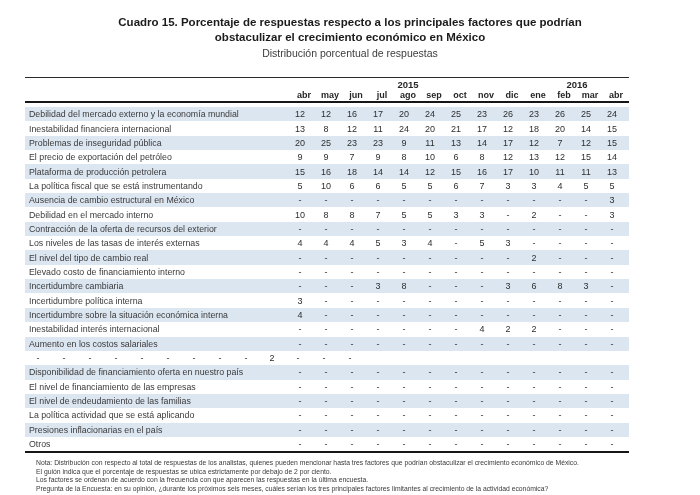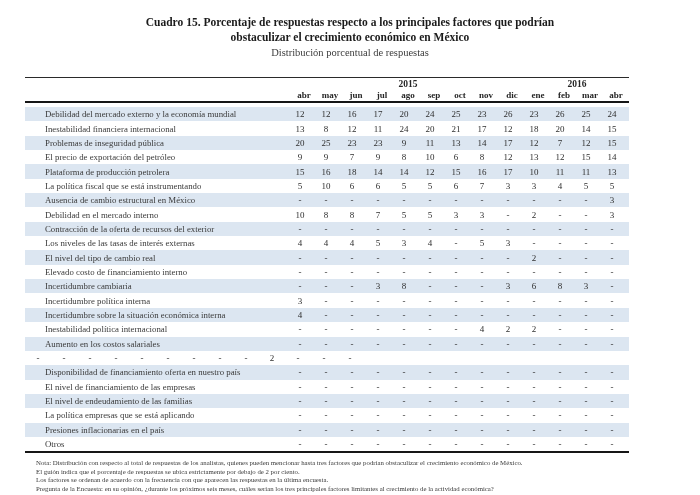--- a/index.html
+++ b/index.html
@@ -1,36 +1,36 @@
 <!DOCTYPE html>
 <html><head>
 <meta charset="utf-8">
 <style>
   * { margin:0; padding:0; box-sizing:border-box; }
   html,body { background:#ffffff; }
   body { width:700px; height:495px; font-family:"Liberation Sans", sans-serif; }
-  .page { position:relative; width:700px; height:495px; background:#ffffff; overflow:hidden;font-family:Liberation Serif, serif; }
+  .page { position:relative; width:700px; height:495px; background:#ffffff; overflow:hidden; }
 
   .title { text-align:center; padding-top:15px; font-size:11.5px; font-weight:bold;
            line-height:14.5px; color:#1b1b1b; }
   .subtitle { text-align:center; font-size:10.5px; color:#3c3c3c; margin-top:3px; }
 
   .tbl { position:absolute; left:25px; top:77px; width:604px; }
   .year-row { display:flex; border-top:1px solid #2a2a2a; height:13px; align-items:flex-end; }
   .spacer { width:266px; }
   .ygroup { text-align:center; font-weight:bold; font-size:9.5px; color:#262626; line-height:11px; }
   .y2015 { width:234px; }
   .y2016 { width:104px; }
   .month-row { display:flex; height:13px; border-bottom:2px solid #161616; }
   .mcell { width:26px; text-align:center; font-weight:bold; font-size:9px; color:#262626; }
 
   .tbody { padding-top:4px; border-bottom:2px solid #161616; }
   .row { display:flex; height:14.35px; align-items:center; }
   .row:nth-child(odd) { background:#dce6f1; }
-  .rlabel { width:262px; padding-left:20px; font-size:8.8px; color:#3a3a3a;
+  .rlabel { width:262px; padding-left:4px; font-size:8.8px; color:#3a3a3a;
             white-space:nowrap; overflow:hidden; }
   .vcell { width:26px; text-align:center; font-size:9px; color:#2e2e2e; }
 
   .notes { position:absolute; left:36px; top:459px; font-size:6.8px; line-height:8.6px;
            color:#3a3a3a; width:640px; white-space:nowrap; overflow:hidden; }
 </style>
 </head>
 <body>
 
 <div class="page">
@@ -298,21 +298,21 @@
           <div class="vcell">-</div>
           <div class="vcell">-</div>
           <div class="vcell">-</div>
           <div class="vcell">-</div>
           <div class="vcell">-</div>
           <div class="vcell">-</div>
           <div class="vcell">-</div>
           <div class="vcell">-</div>
         </div>
         <div class="row">
-          <div class="rlabel">Inestabilidad política internacional</div>
+          <div class="rlabel">Inestabilidad interés internacional</div>
           <div class="vcell">-</div>
           <div class="vcell">-</div>
           <div class="vcell">-</div>
           <div class="vcell">-</div>
           <div class="vcell">-</div>
           <div class="vcell">-</div>
           <div class="vcell">-</div>
           <div class="vcell">4</div>
           <div class="vcell">2</div>
           <div class="vcell">2</div>
@@ -393,21 +393,21 @@
           <div class="vcell">-</div>
           <div class="vcell">-</div>
           <div class="vcell">-</div>
           <div class="vcell">-</div>
           <div class="vcell">-</div>
           <div class="vcell">-</div>
           <div class="vcell">-</div>
           <div class="vcell">-</div>
         </div>
         <div class="row">
-          <div class="rlabel">La política empresas que se está aplicando</div>
+          <div class="rlabel">La política actividad que se está aplicando</div>
           <div class="vcell">-</div>
           <div class="vcell">-</div>
           <div class="vcell">-</div>
           <div class="vcell">-</div>
           <div class="vcell">-</div>
           <div class="vcell">-</div>
           <div class="vcell">-</div>
           <div class="vcell">-</div>
           <div class="vcell">-</div>
           <div class="vcell">-</div>

